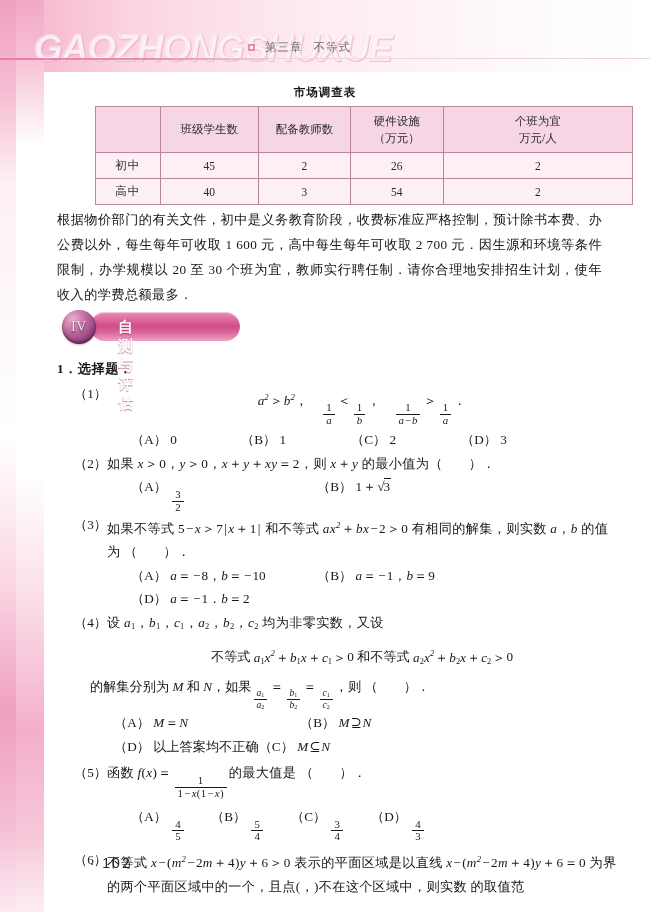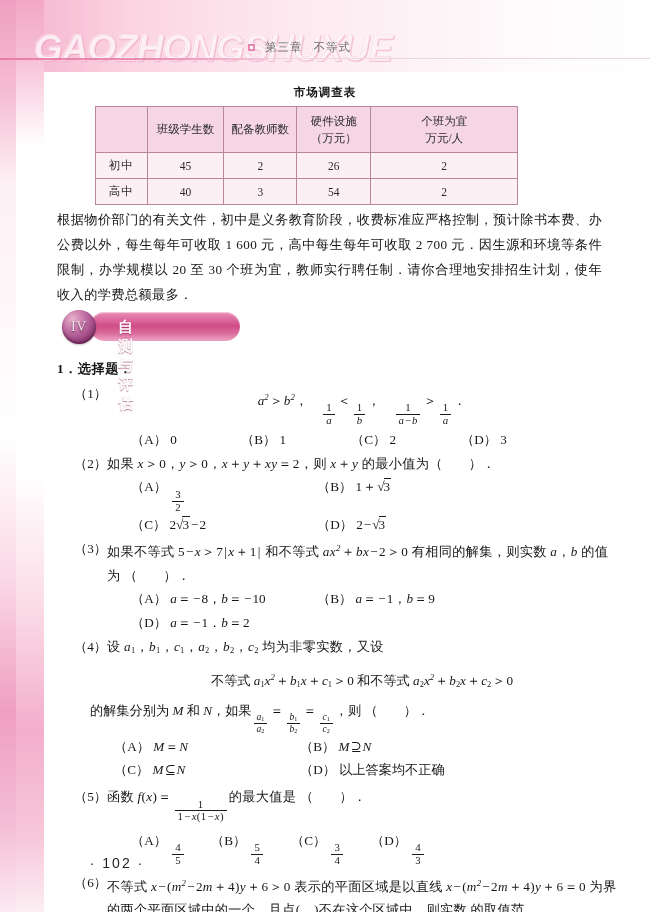--- a/index.html
+++ b/index.html
@@ -83,21 +83,21 @@
 
   
   #table-caption {
     position:absolute; left:0; right:0; top:85px;
     text-align:center;
     font-family:"Liberation Sans", sans-serif;
     font-weight:bold; font-size:11.5px; color:#151515;
     letter-spacing:1px;
   }
   #survey-table {
-    position:absolute; left:95px; top:106px; width:423px;
+    position:absolute; left:95px; top:106px; width:538px;
     border-collapse:collapse;
     font-size:11px;
   }
   #survey-table td, #survey-table th {
     border:1px solid #b9879d;
     text-align:center; vertical-align:middle;
     padding:3px 2px;
     font-weight:normal;
     color:#2a2a2a;
   }
@@ -306,24 +306,20 @@
       <span class="q-num">（2）</span>
       <span class="q-body">
         <span class="q-stem">如果 <span class="mi">x</span><span class="op">＞</span><span class="mn">0</span>，<span class="mi">y</span><span class="op">＞</span><span class="mn">0</span>，<span class="mi">x</span><span class="op">＋</span><span class="mi">y</span><span class="op">＋</span><span class="mi">xy</span><span class="op">＝</span><span class="mn">2</span>，则 <span class="mi">x</span><span class="op">＋</span><span class="mi">y</span> 的最小值为（<span class="blank"></span>）．</span>
         <div class="opt-row">
           <span class="opt opt-w3"><span>（A）</span> <span class="frac big">
                 <span class="num mn">3</span>
                 <span class="den mn">2</span>
               </span></span>
           <span class="opt"><span>（B）</span> <span class="mn">1</span><span class="op">＋</span><span class="sqrt"><span class="rad">√</span><span class="rnd mn">3</span></span></span>
         </div>
-        <div class="opt-row">
-          <span class="opt opt-w3"><span>（C）</span> <span class="mn">2</span><span class="sqrt"><span class="rad">√</span><span class="rnd mn">3</span></span><span class="op">−</span><span class="mn">2</span></span>
-          <span class="opt"><span>（D）</span> <span class="mn">2</span><span class="op">−</span><span class="sqrt"><span class="rad">√</span><span class="rnd mn">3</span></span></span>
-        </div>
       </span>
     </div>
 
     <div class="q-item">
       <span class="q-num">（3）</span>
       <span class="q-body">
         <span class="q-stem">如果不等式 <span class="mn">5</span><span class="op">−</span><span class="mi">x</span><span class="op">＞</span><span class="mn">7</span><span class="abs">|</span><span class="mi">x</span><span class="op">＋</span><span class="mn">1</span><span class="abs">|</span> 和不等式 <span class="mi">ax</span><sup class="ex">2</sup><span class="op">＋</span><span class="mi">bx</span><span class="op">−</span><span class="mn">2</span><span class="op">＞</span><span class="mn">0</span> 有相同的解集，则实数 <span class="mi">a</span>，<span class="mi">b</span> 的值为 （<span class="blank"></span>）．</span>
         <div class="opt-row">
           <span class="opt opt-w3"><span>（A）</span> <span class="mi">a</span><span class="op">＝</span><span class="op">−</span><span class="mn">8</span>，<span class="mi">b</span><span class="op">＝</span><span class="op">−</span><span class="mn">10</span></span>
           <span class="opt"><span>（B）</span> <span class="mi">a</span><span class="op">＝</span><span class="op">−</span><span class="mn">1</span>，<span class="mi">b</span><span class="op">＝</span><span class="mn">9</span></span>
@@ -349,22 +345,22 @@
               <span class="den"><span class="mi">b<sub class="ix">2</sub></span></span>
             </span><span class="op">＝</span><span class="frac small">
               <span class="num"><span class="mi">c<sub class="ix">1</sub></span></span>
               <span class="den"><span class="mi">c<sub class="ix">2</sub></span></span>
             </span>，则 （<span class="blank"></span>）．</div>
         <div class="opt-row" style="margin-left:7px;">
           <span class="opt opt-w3"><span>（A）</span> <span class="mi">M</span><span class="op">＝</span><span class="mi">N</span></span>
           <span class="opt"><span>（B）</span> <span class="mi">M</span><span class="op">⊇</span><span class="mi">N</span></span>
         </div>
         <div class="opt-row" style="margin-left:7px;">
+          <span class="opt"><span>（D）</span> <span>以上答案均不正确</span></span>
           <span class="opt opt-w3"><span>（C）</span> <span class="mi">M</span><span class="op">⊆</span><span class="mi">N</span></span>
-          <span class="opt"><span>（D）</span> <span>以上答案均不正确</span></span>
         </div>
       </span>
     </div>
 
     <div class="q-item" style="margin-top:3px;">
       <span class="q-num">（5）</span>
       <span class="q-body">
         <span class="q-stem">函数 <span class="mi">f</span>(<span class="mi">x</span>)<span class="op">＝</span><span class="frac big">
               <span class="num mn">1</span>
               <span class="den"><span class="mn">1</span><span class="op">−</span><span class="mi">x</span>(<span class="mn">1</span><span class="op">−</span><span class="mi">x</span>)</span>

